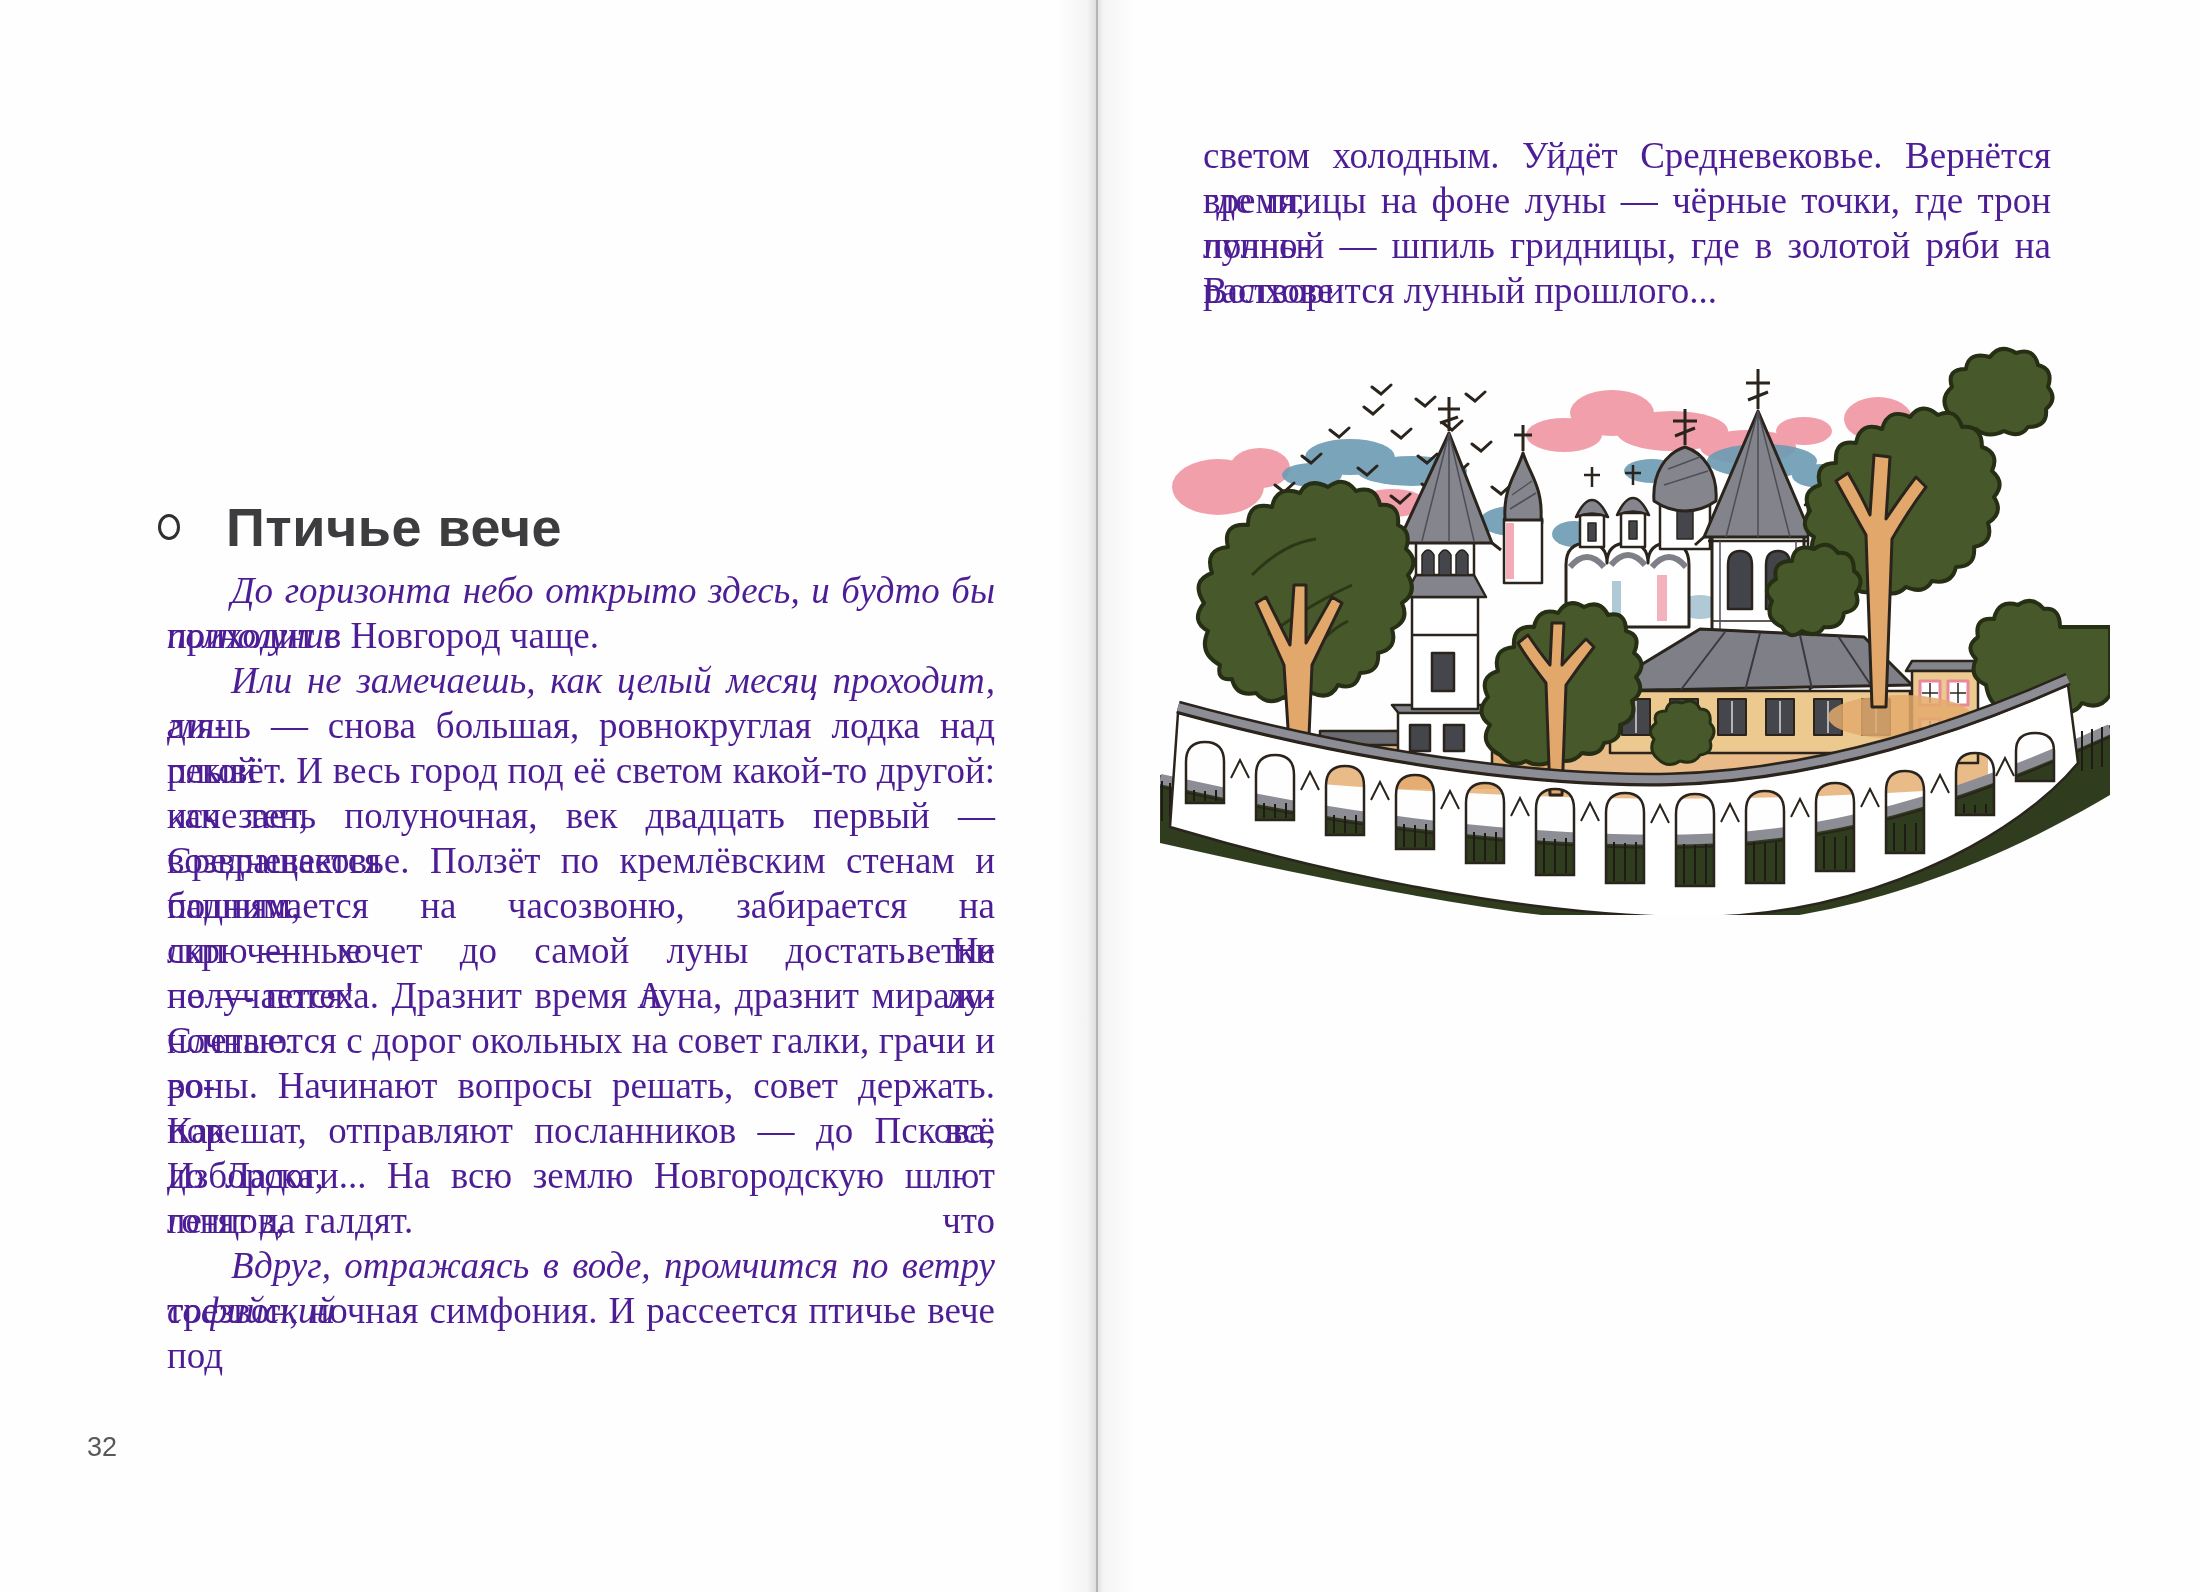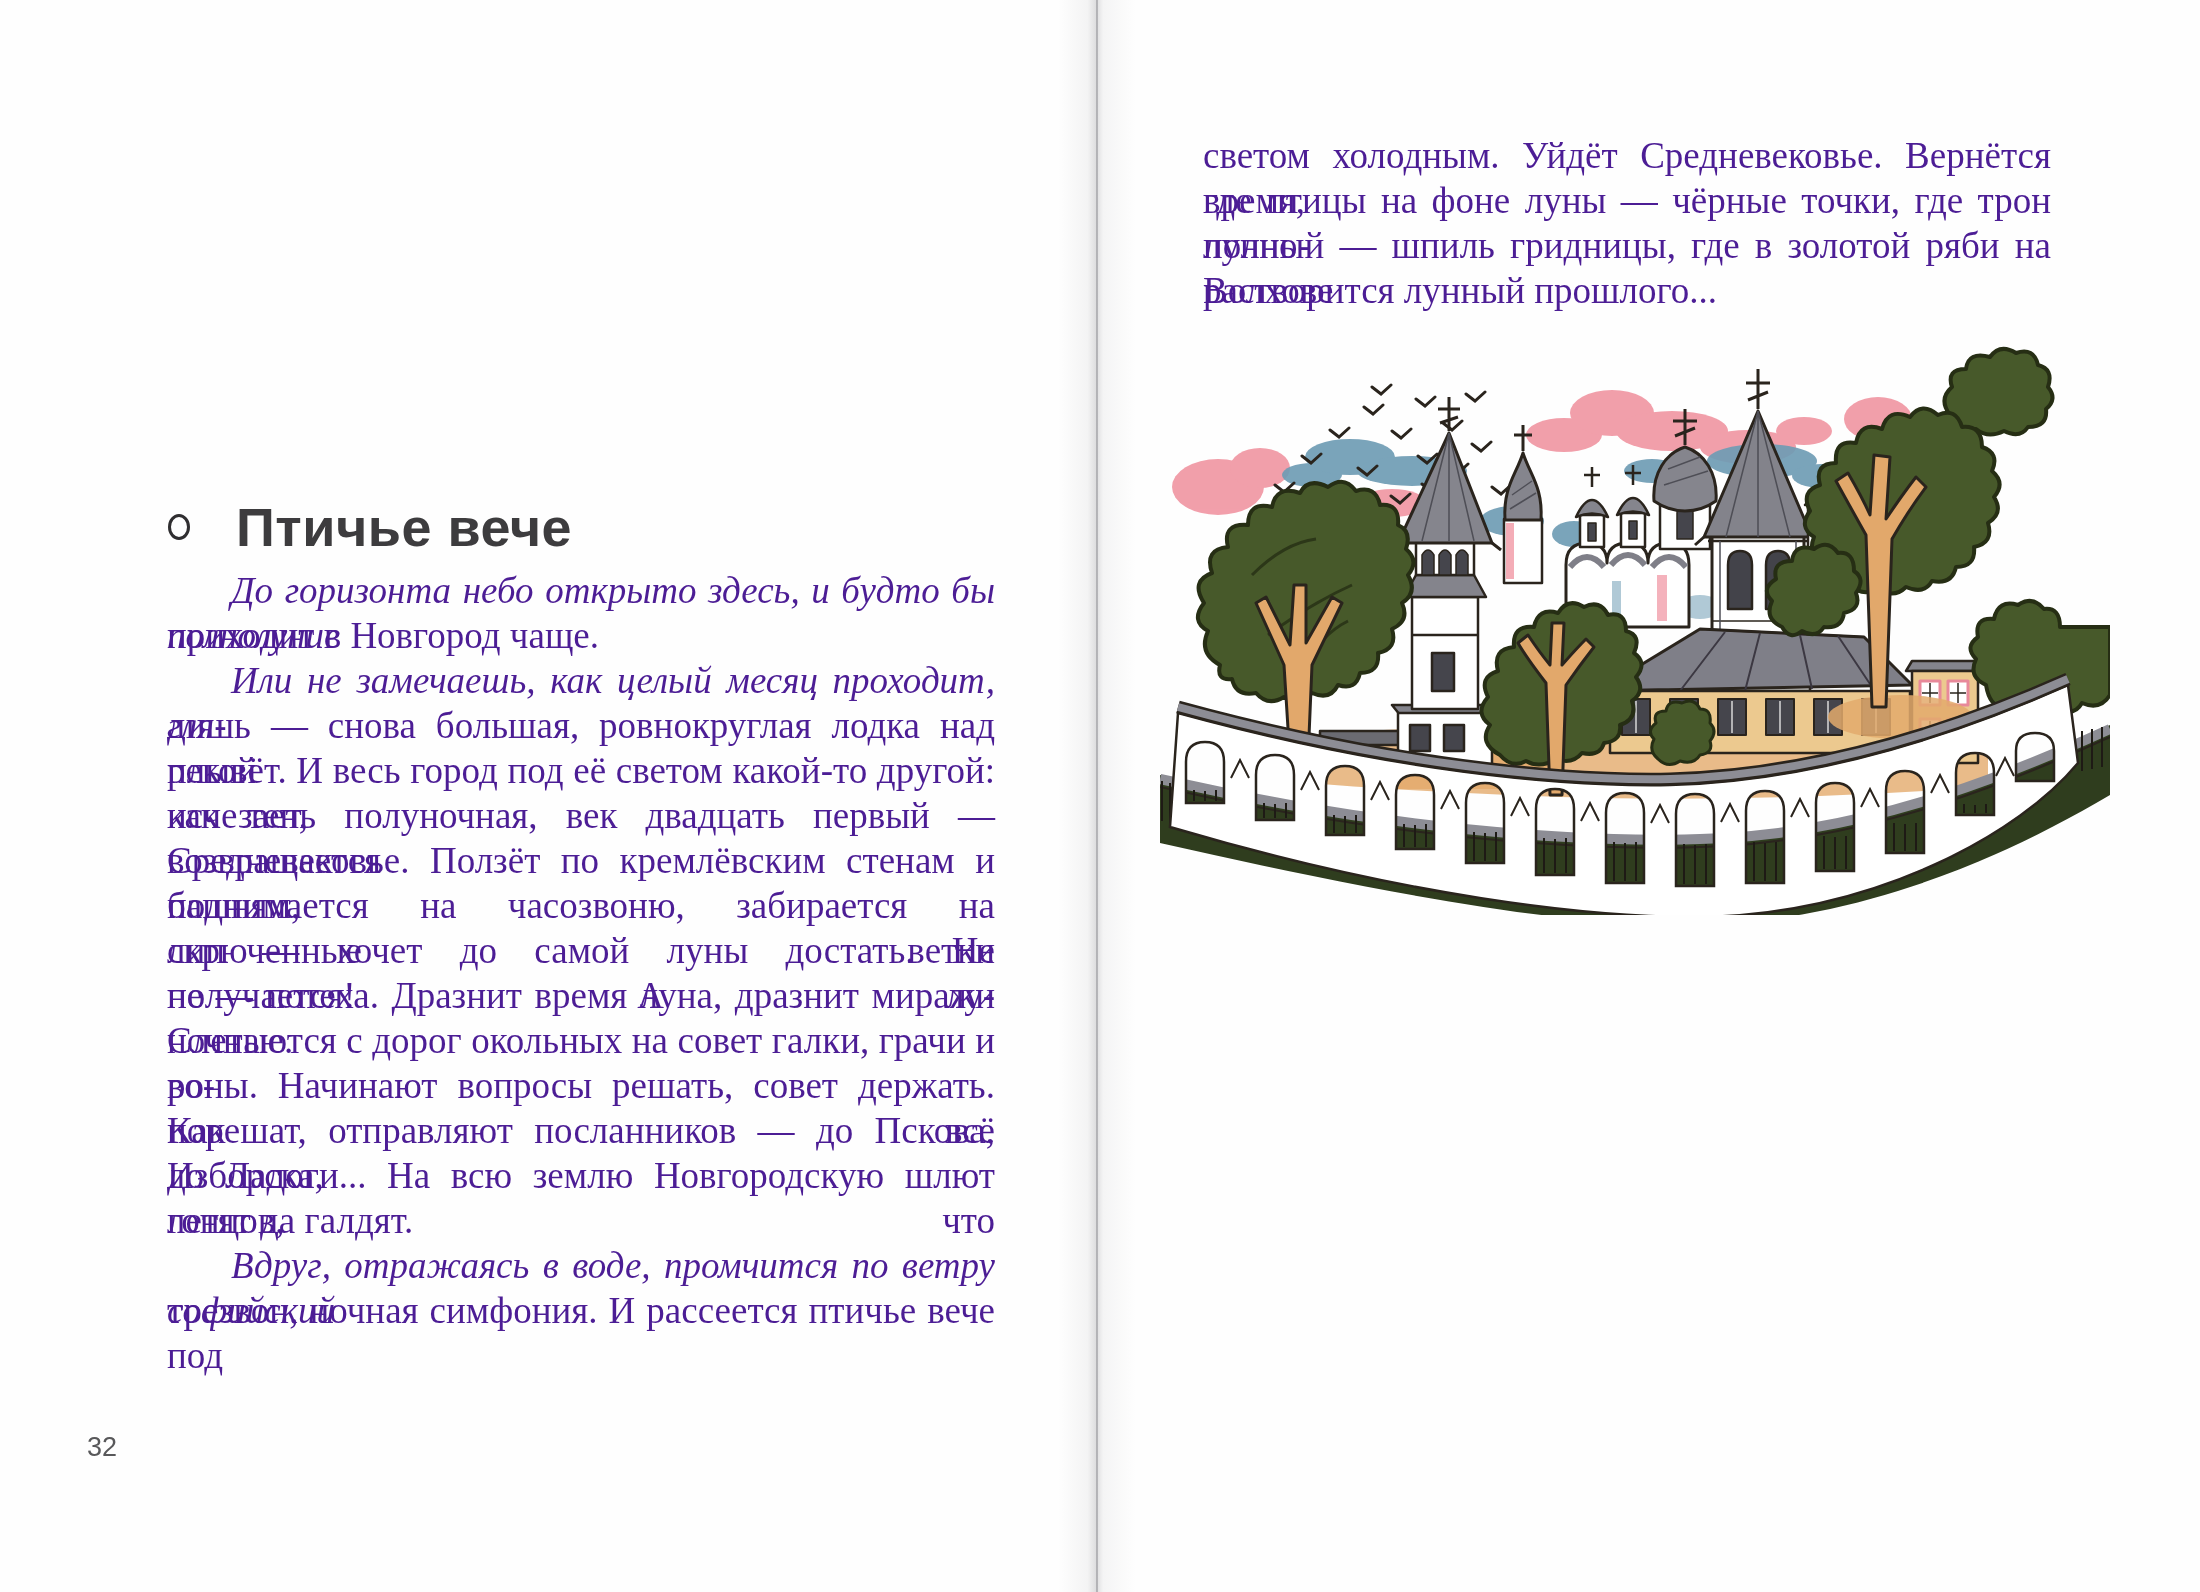--- a/index.html
+++ b/index.html
@@ -10,21 +10,21 @@
   }
   
   .spine{
     position:absolute;left:1058px;top:0;width:78px;height:1592px;
     background:linear-gradient(90deg, rgba(120,120,125,0) 0%, rgba(120,120,125,.08) 38%,
       rgba(90,90,95,.20) 49%, rgba(120,120,125,.07) 58%, rgba(120,120,125,0) 100%);
   }
   .spine-line{position:absolute;left:1096px;top:0;width:2px;height:1592px;background:rgba(100,100,105,.35);}
 
   
-  .heading-row{position:absolute;left:168px;top:500px;display:flex;align-items:center;}
+  .heading-row{position:absolute;left:158px;top:500px;display:flex;align-items:center;}
   .ring{width:22px;height:26px;border:3px solid #2f2e30;border-radius:50%;margin-right:46px;box-sizing:border-box;}
   .h1{font-family:"Liberation Sans", sans-serif;font-weight:700;font-size:54px;line-height:54px;
       color:#3d3c3e;letter-spacing:0.5px;}
 
   .textblock{position:absolute;color:#4c1d95;font-size:37px;}
   .tb-left{left:167px;top:568px;width:828px;}
   .tb-right{left:1203px;top:133px;width:848px;}
   .tline{height:45px;line-height:45px;text-align:justify;text-align-last:justify;white-space:normal;}
   .tline.first{text-indent:64px;font-style:italic;}
   .tline.last{text-align-last:left;}

